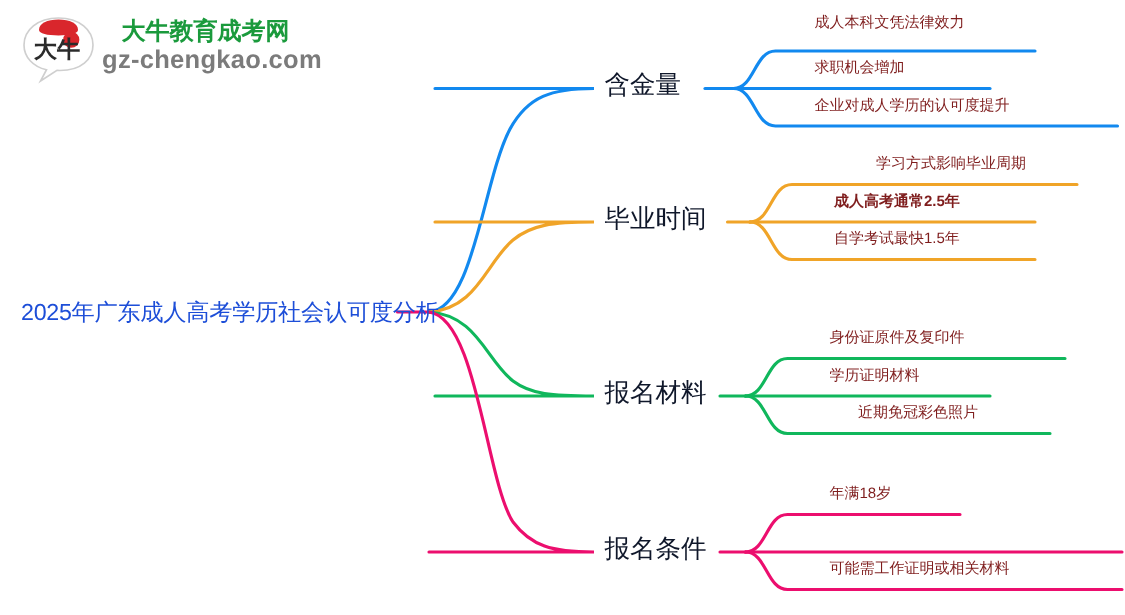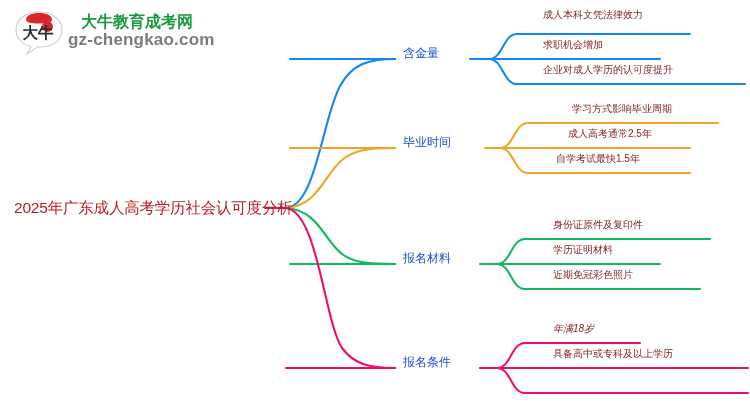--- a/index.html
+++ b/index.html
@@ -73,26 +73,26 @@
   .node-text {
     position: absolute;
     white-space: nowrap;
     color: #1d1d1d;
     font-family: "Liberation Sans", "DejaVu Sans", sans-serif;
   }
   #root-label {
     font-size: 15.5px;
     left: 14px;
     top: 198px;
-    color: #b91c1c;
+    color: #1d4ed8;
     letter-spacing: -0.2px;
   }
   .branch-label {
-    font-size: 12px;
-    color: #1d4ed8;
+    font-size: 17px;
+    color: #0f172a;
   }
   .leaf-label {
     font-size: 10px;
     color: #7f1d1d;
   }
 </style>
 </head>
 <body>
 
 <div id="mindmap-root">
@@ -142,26 +142,26 @@
   </svg>
 
   <div class="node-text" id="root-label">2025年广东成人高考学历社会认可度分析</div>
 
   <div class="node-text branch-label" style="left:403px; top:45px;">含金量</div>
   <div class="node-text leaf-label" style="left:543px; top:8px;">成人本科文凭法律效力</div>
   <div class="node-text leaf-label" style="left:543px; top:63px;">企业对成人学历的认可度提升</div>
   <div class="node-text leaf-label" style="left:543px; top:38px;">求职机会增加</div>
 
   <div class="node-text branch-label" style="left:403px; top:134px;">毕业时间</div>
-  <div class="node-text leaf-label" style="left:572px; top:102px;">学习方式影响毕业周期</div>
-  <div class="node-text leaf-label" style="left:568px; top:127px;">成人高考通常2.5年</div>
+  <div class="node-text leaf-label" style="left:584px; top:102px;">学习方式影响毕业周期</div>
+  <div class="node-text leaf-label" style="left:556px; top:127px;font-weight:bold;">成人高考通常2.5年</div>
   <div class="node-text leaf-label" style="left:556px; top:152px;">自学考试最快1.5年</div>
 
   <div class="node-text branch-label" style="left:403px; top:250px;text-align:center;">报名材料</div>
   <div class="node-text leaf-label" style="left:553px; top:218px;">身份证原件及复印件</div>
   <div class="node-text leaf-label" style="left:553px; top:243px;">学历证明材料</div>
-  <div class="node-text leaf-label" style="left:553px; top:268px;text-align:center;">近期免冠彩色照片</div>
+  <div class="node-text leaf-label" style="left:572px; top:268px;text-align:center;">近期免冠彩色照片</div>
 
   <div class="node-text branch-label" style="left:403px; top:354px;">报名条件</div>
-  <div class="node-text leaf-label" style="left:553px; top:322px;font-style:italic;">年满18岁</div>
-  <div class="node-text leaf-label" style="left:553px; top:347px;">具备高中或专科及以上学历</div>
+  <div class="node-text leaf-label" style="left:553px; top:322px;">年满18岁</div>
+  <div class="node-text leaf-label" style="left:553px; top:372px;">可能需工作证明或相关材料</div>
 
 </div>
 
 </body></html>

